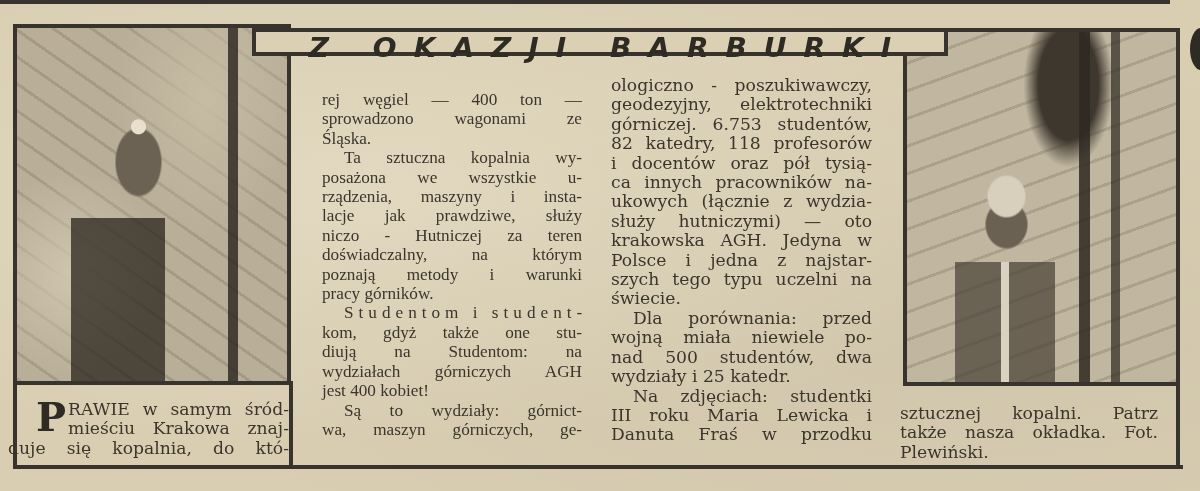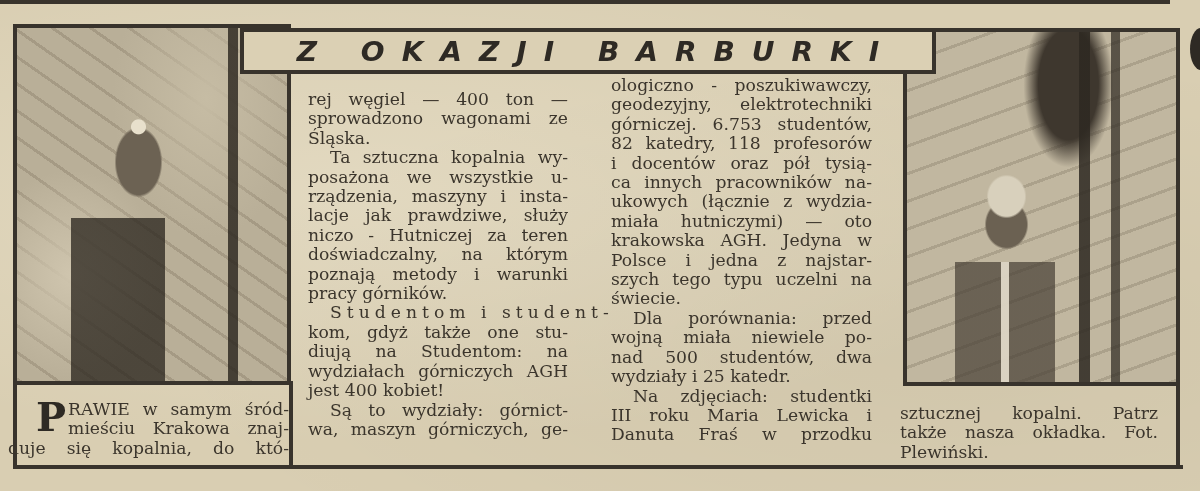--- a/index.html
+++ b/index.html
@@ -23,27 +23,26 @@
         radial-gradient(ellipse at 30% 40%, rgba(255,250,235,0.25), rgba(0,0,0,0) 60%),
         radial-gradient(ellipse at 80% 70%, rgba(0,0,0,0.04), rgba(0,0,0,0) 60%),
         #d9ceb2;
     }
     .frame-top {
       left: 13px; top: 24px; width: 1170px; height: 4px;
       background: #38332c; border: none;
     }
     .title-box {
       position: absolute;
-      left: 240px; top: 28px;
-      width: 696px; height: 46px;
+      left: 252px; top: 28px;
+      width: 696px; height: 28px;
       border: 4px solid #38332c;
       box-sizing: border-box;
       background: #dbd0b4;
       display: flex;
-      align-items: center;
       justify-content: center;
     }
     .title-text {
       font-family: "DejaVu Sans", "Liberation Sans", sans-serif;
       font-weight: 900;
       font-style: italic;
       font-size: 28px;
       letter-spacing: 17px;
       color: #2e2a24;
       white-space: nowrap;
@@ -126,21 +125,21 @@
       white-space: nowrap;
       text-align-last: justify;
       text-align: justify;
     }
     .col .line.last {
       text-align-last: left;
     }
     .col .indent {
       padding-left: 22px;
     }
-    .col-1 { left: 308px; top: 90px; width: 260px; }
+    .col-1 { left: 322px; top: 90px; width: 260px; font-family: Liberation Serif, serif; }
     .col-2 { left: 611px; top: 76px; width: 261px; }
     .col-left { left: 36px; top: 400px; width: 253px; }
     .col-right { left: 900px; top: 404px; width: 258px; }
     .dropcap {
       float: left;
       font-family: "DejaVu Serif", serif;
       font-weight: bold;
       font-size: 40px;
       line-height: 30px;
       margin-right: 2px;
@@ -212,21 +211,21 @@
   </div>
 
   <div class="col col-2">
     <span class="line">ologiczno - poszukiwawczy,</span>
     <span class="line">geodezyjny, elektrotechniki</span>
     <span class="line">górniczej. 6.753 studentów,</span>
     <span class="line">82 katedry, 118 profesorów</span>
     <span class="line">i docentów oraz pół tysią-</span>
     <span class="line">ca innych pracowników na-</span>
     <span class="line">ukowych (łącznie z wydzia-</span>
-    <span class="line">miała hutniczymi) — oto</span>
+    <span class="line">służy hutniczymi) — oto</span>
     <span class="line">krakowska AGH. Jedyna w</span>
     <span class="line">Polsce i jedna z najstar-</span>
     <span class="line">szych tego typu uczelni na</span>
     <span class="line last">świecie.</span>
     <span class="line indent">Dla porównania: przed</span>
     <span class="line">wojną miała niewiele po-</span>
     <span class="line">nad 500 studentów, dwa</span>
     <span class="line last">wydziały i 25 katedr.</span>
     <span class="line indent">Na zdjęciach: studentki</span>
     <span class="line">III roku Maria Lewicka i</span>

